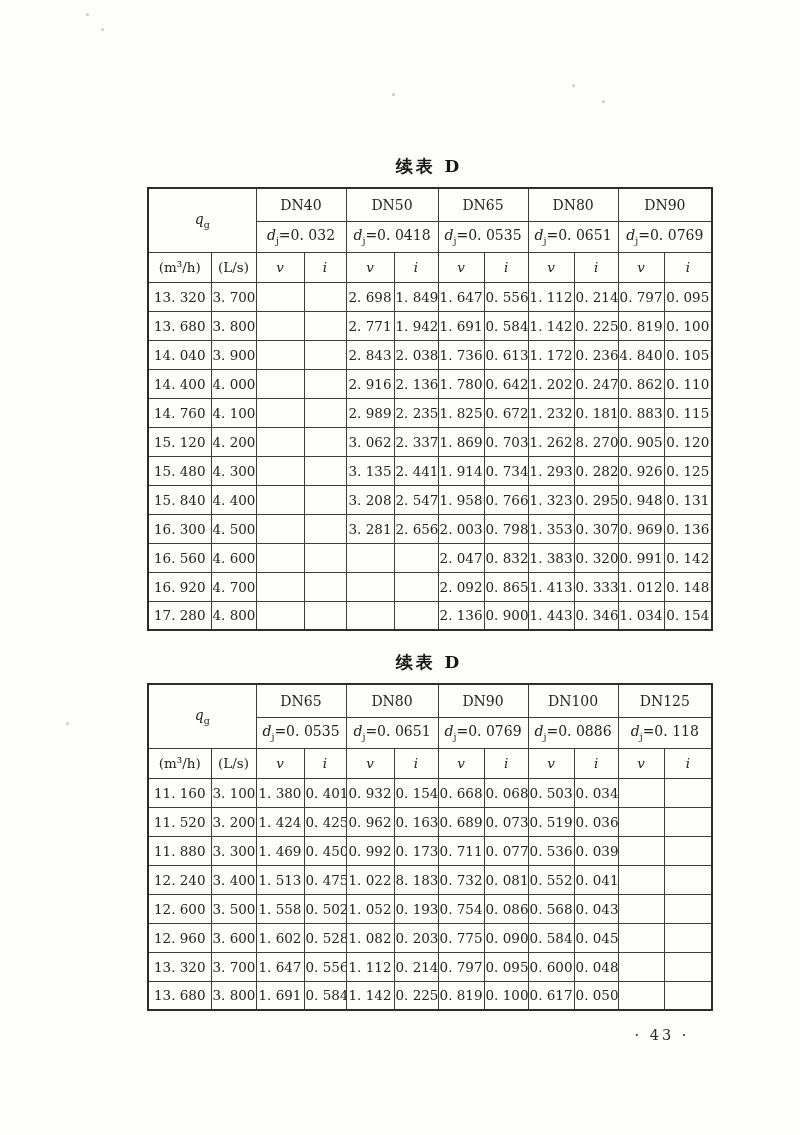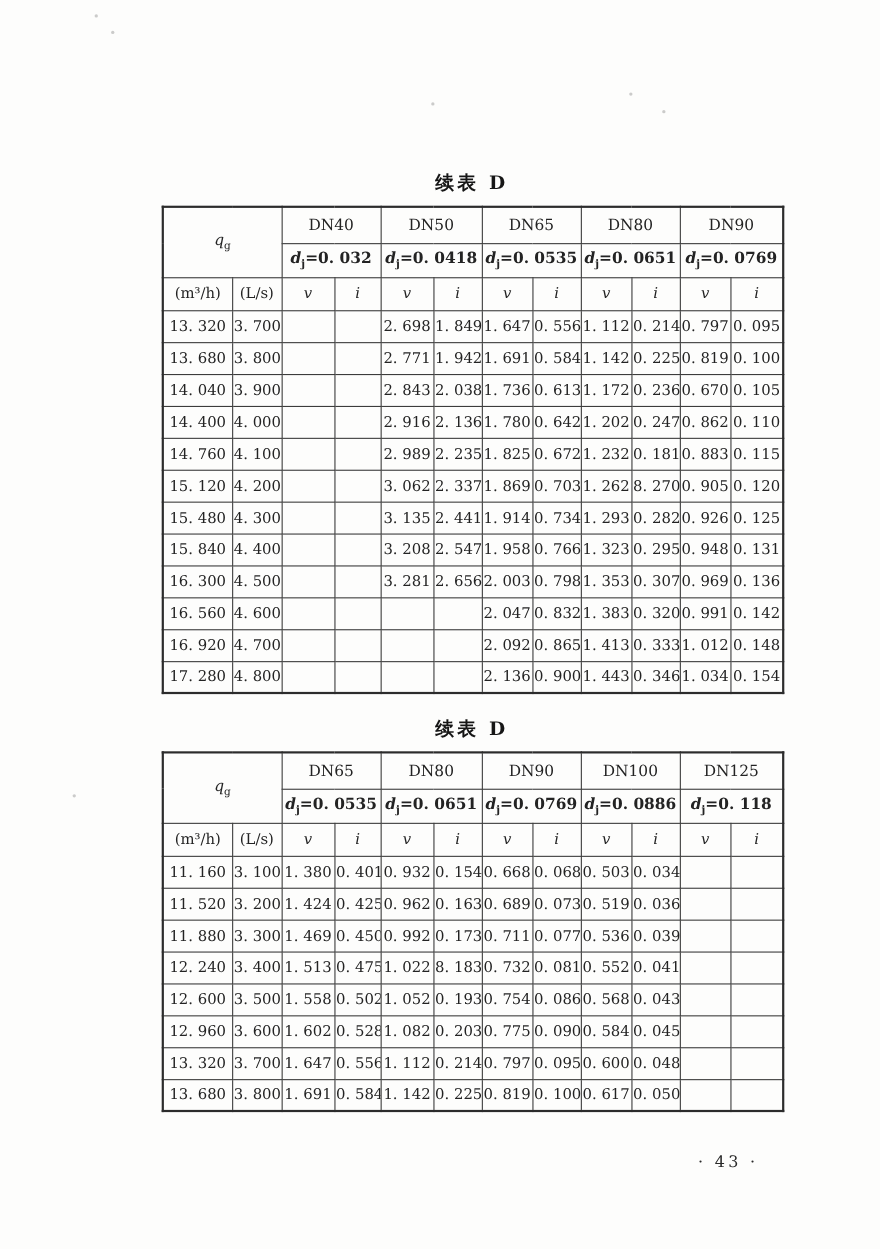--- a/index.html
+++ b/index.html
@@ -34,29 +34,29 @@
     text-align:center;
     vertical-align:middle;
     font-size:13.5px;
     white-space:nowrap;
     overflow:hidden;
     color:#232323;
     padding:0 1px;
     height:29px;
   }
   tr.hrow1 td { height:33px; font-size:14px; }
-  tr.hrow2 td { height:31px; font-size:14px;font-weight:bold; }
+  tr.hrow2 td { height:31px; font-size:14px; }
   tr.hrow3 td { height:30px; }
   td.qg-cell { font-size:15px; }
   td i { font-family:"DejaVu Serif","Liberation Serif",serif; font-style:italic; }
   td sub { font-size:9.5px; }
   .page-number {
     position:absolute;
     left:612px;
-    top:1049px;
+    top:1027px;
     width:100px;
     text-align:center;
     font-size:14.5px;
     letter-spacing:3px;
     color:#2a2a2a;
   }
   .speck {
     position:absolute;
     width:3px; height:3px;
     border-radius:50%;
@@ -155,21 +155,21 @@
             <td>14. 040</td>
             <td>3. 900</td>
             <td></td>
             <td></td>
             <td>2. 843</td>
             <td>2. 038</td>
             <td>1. 736</td>
             <td>0. 613</td>
             <td>1. 172</td>
             <td>0. 236</td>
-            <td>0. 670</td>
+            <td>4. 840</td>
             <td>0. 105</td>
           </tr>
           <tr>
             <td>14. 400</td>
             <td>4. 000</td>
             <td></td>
             <td></td>
             <td>2. 916</td>
             <td>2. 136</td>
             <td>1. 780</td>

